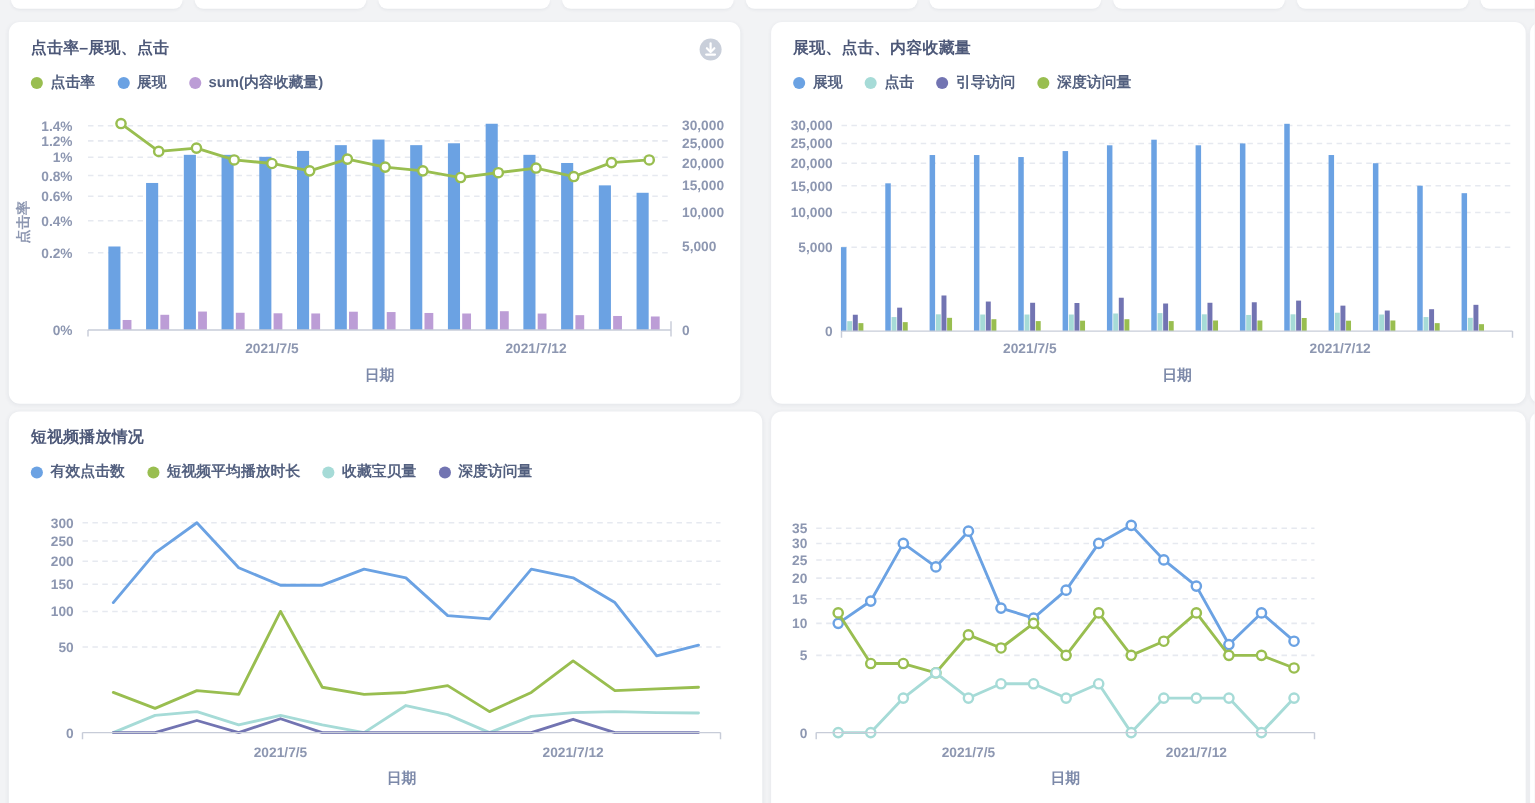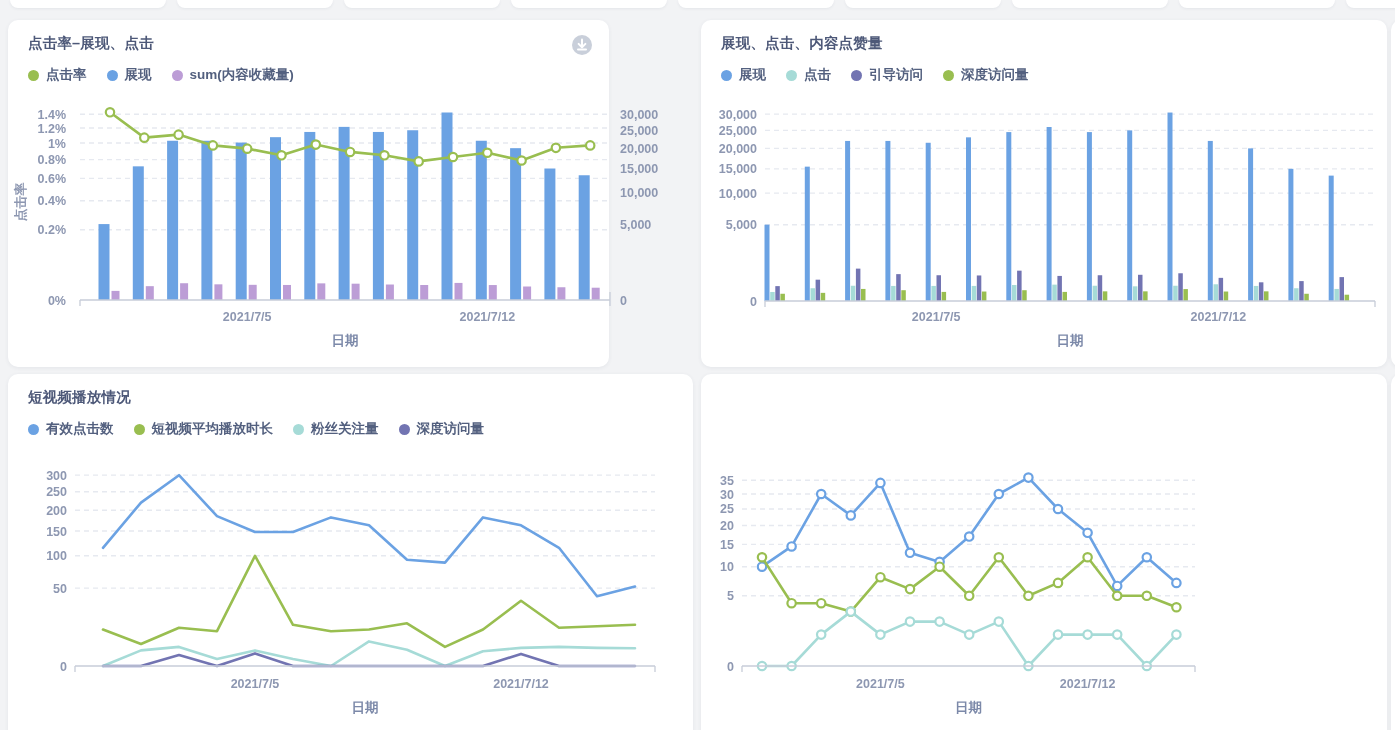--- a/index.html
+++ b/index.html
@@ -40,21 +40,21 @@
 <div class="strip-card" style="left:10px"></div>
 <div class="strip-card" style="left:177px"></div>
 <div class="strip-card" style="left:344px"></div>
 <div class="strip-card" style="left:511px"></div>
 <div class="strip-card" style="left:678px"></div>
 <div class="strip-card" style="left:845px"></div>
 <div class="strip-card" style="left:1012px"></div>
 <div class="strip-card" style="left:1179px"></div>
 <div class="strip-card" style="left:1346px;width:156px"></div>
 
-<section class="card" style="left:8px;top:20px;width:601px;height:347px">
+<section class="card" style="left:8px;top:20px;width:665px;height:347px">
   <h3>点击率–展现、点击</h3>
   <span class="dl">
     <svg width="22" height="22" viewBox="0 0 22 22">
       <circle cx="11" cy="11" r="10" fill="#C9CFDA"></circle>
       <path d="M11 5.5v7" stroke="#fff" stroke-width="2" stroke-linecap="round"></path>
       <path d="M7.6 9.9 11 13.3 14.4 9.9" fill="none" stroke="#fff" stroke-width="2" stroke-linecap="round" stroke-linejoin="round"></path>
       <path d="M7 15.6h8" stroke="#fff" stroke-width="2" stroke-linecap="round"></path>
     </svg>
   </span>
   <div class="legend">
@@ -145,21 +145,21 @@
       <line x1="72" x2="72" y1="280" y2="286" stroke="#C7CCD8" stroke-width="1.3"></line>
       <line x1="602" x2="602" y1="280" y2="286" stroke="#C7CCD8" stroke-width="1.3"></line>
       <line x1="602" x2="602" y1="280" y2="272" stroke="#C7CCD8" stroke-width="1.3"></line>
       <text x="239.2" y="301" text-anchor="middle" class="date">2021/7/5</text>
       <text x="479.29999999999995" y="301" text-anchor="middle" class="date">2021/7/12</text>
       <text x="337" y="325" text-anchor="middle" class="xlab">日期</text>
     </svg>
 </section>
 
 <section class="card" style="left:701px;top:20px;width:686px;height:347px">
-  <h3>展现、点击、内容点赞量</h3>
+  <h3>展现、点击、内容收藏量</h3>
   <div class="legend">
       <span class="li">
         <span class="dot" style="background: rgb(107, 162, 227);"></span>
         <span class="lb">展现</span>
       </span>
       <span class="li">
         <span class="dot" style="background: rgb(166, 219, 215);"></span>
         <span class="lb">点击</span>
       </span>
       <span class="li">
@@ -260,21 +260,21 @@
       <span class="li">
         <span class="dot" style="background: rgb(107, 162, 227);"></span>
         <span class="lb">有效点击数</span>
       </span>
       <span class="li">
         <span class="dot" style="background: rgb(153, 190, 80);"></span>
         <span class="lb">短视频平均播放时长</span>
       </span>
       <span class="li">
         <span class="dot" style="background: rgb(166, 219, 215);"></span>
-        <span class="lb">粉丝关注量</span>
+        <span class="lb">收藏宝贝量</span>
       </span>
       <span class="li">
         <span class="dot" style="background: rgb(114, 116, 178);"></span>
         <span class="lb">深度访问量</span>
       </span>
     </div>
   <svg class="chart" width="685" height="372">
       <text x="59" y="296.5" text-anchor="end" class="tick">0</text>
       <line x1="67" x2="647" y1="214.08772509645763" y2="214.08772509645763" stroke="#E6E9F0" stroke-width="1.4" stroke-dasharray="5 4"></line>
       <text x="59" y="218.58772509645763" text-anchor="end" class="tick">50</text>

